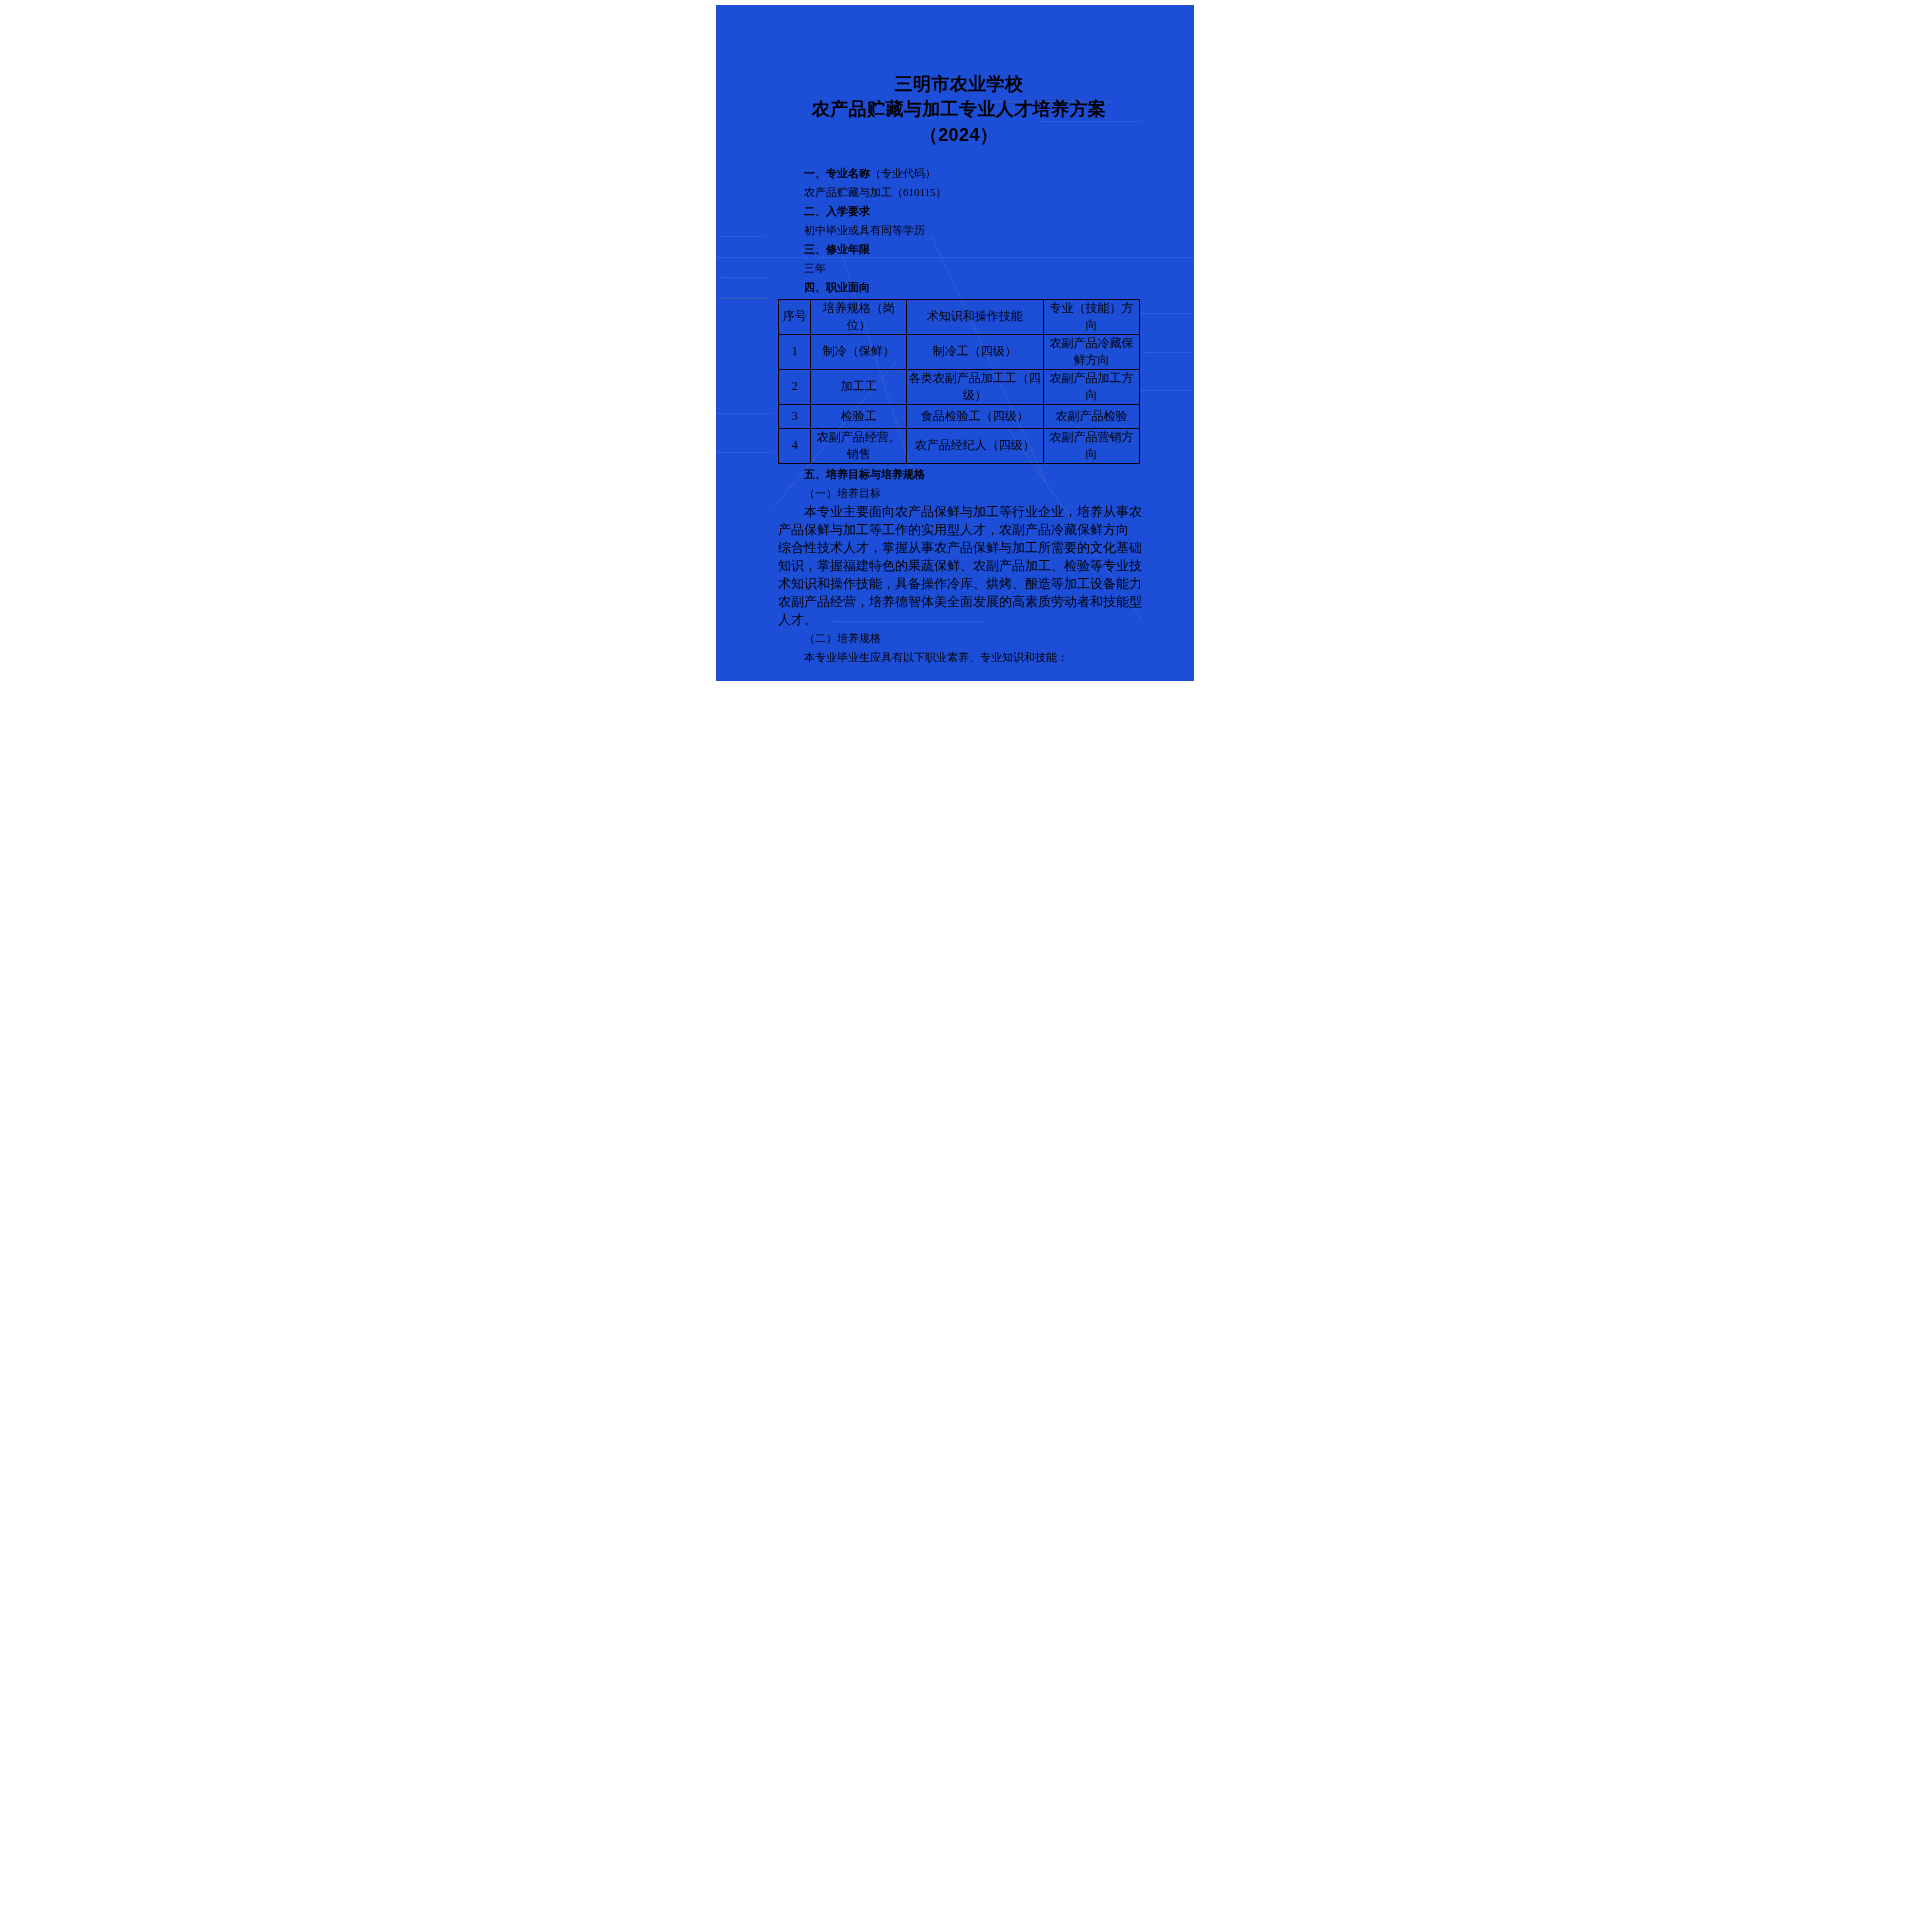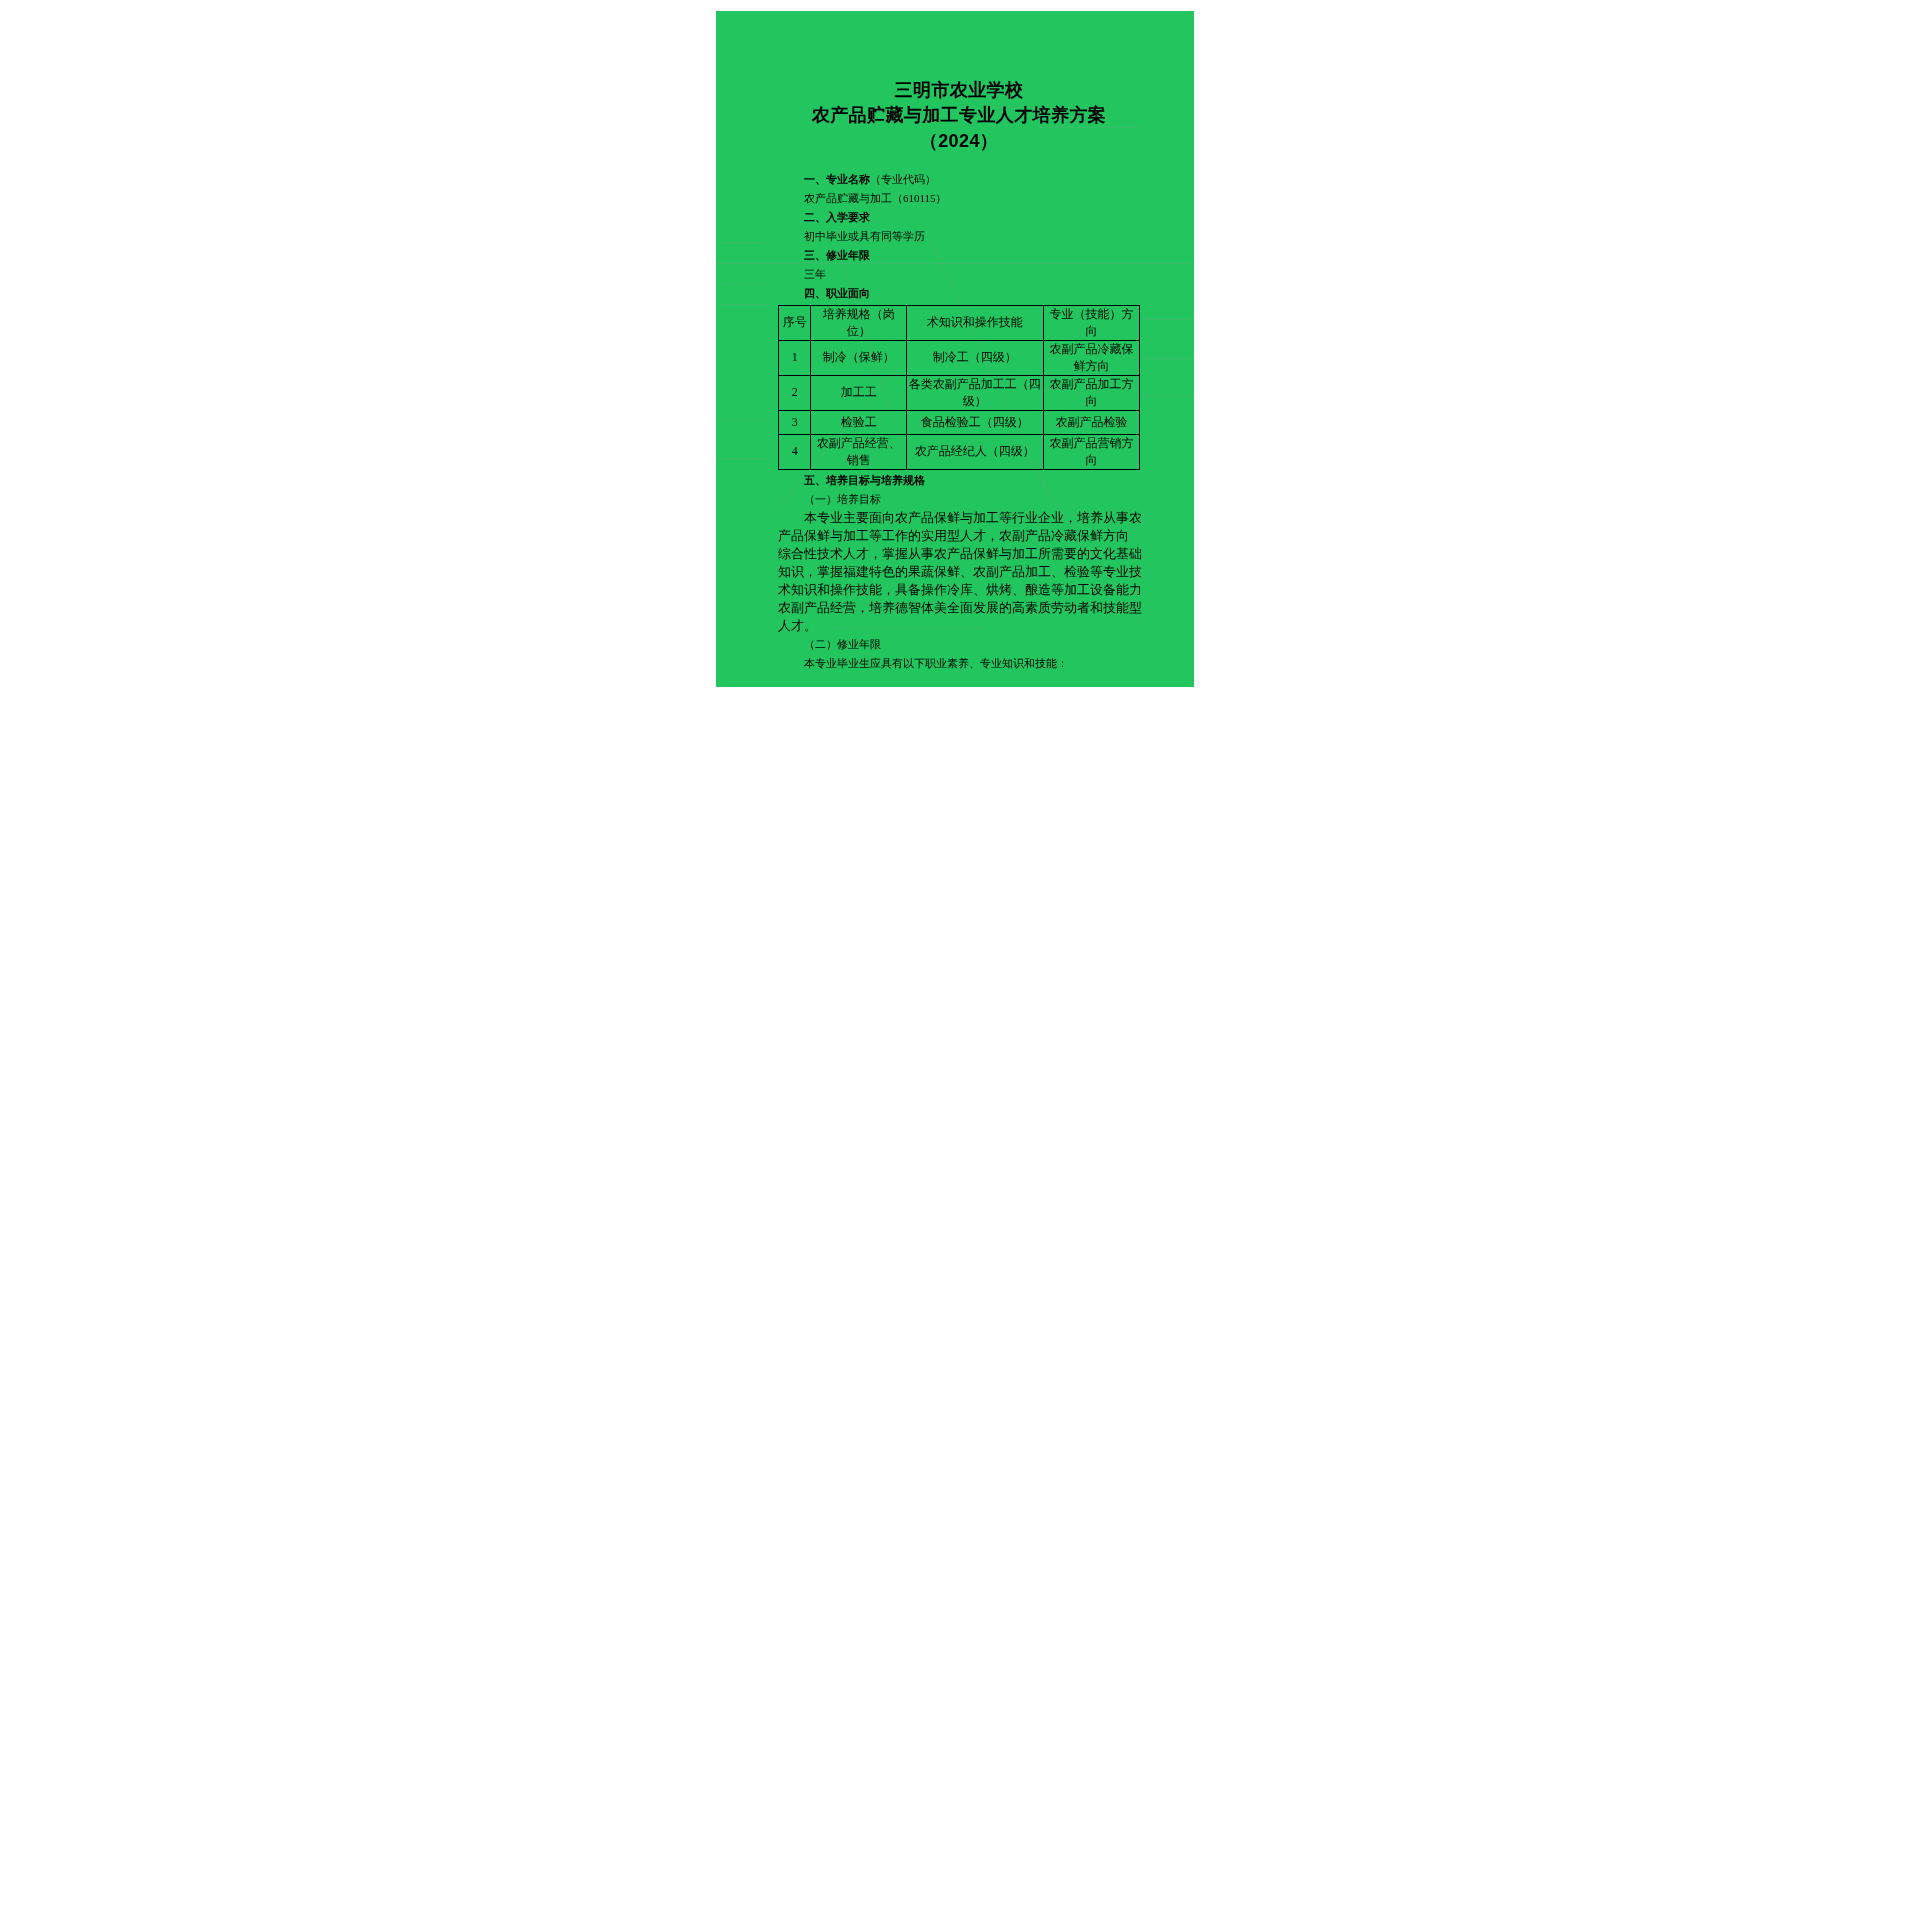--- a/index.html
+++ b/index.html
@@ -4,22 +4,22 @@
 <style>
   html, body {
     margin: 0;
     padding: 0;
     background: #ffffff;
   }
   .page {
     position: relative;
     width: 478px;
     height: 676px;
-    margin: 11px auto;
-    background: #22c55e;
+    margin: 5px auto;
+    background: #1d4ed8;
     color: #000000;
     overflow: hidden;
     font-family: "Liberation Serif", serif;
   }
   .content {
     position: absolute;
     left: 62px;
     top: 67px;
     width: 362px;
   }
@@ -177,18 +177,18 @@
     <div class="paragraph">
       <div class="para-line first">本专业主要面向农产品保鲜与加工等行业企业，培养从事农</div>
       <div class="para-line">产品保鲜与加工等工作的实用型人才，农副产品冷藏保鲜方向</div>
       <div class="para-line">综合性技术人才，掌握从事农产品保鲜与加工所需要的文化基础</div>
       <div class="para-line">知识，掌握福建特色的果蔬保鲜、农副产品加工、检验等专业技</div>
       <div class="para-line">术知识和操作技能，具备操作冷库、烘烤、酿造等加工设备能力</div>
       <div class="para-line">农副产品经营，培养德智体美全面发展的高素质劳动者和技能型</div>
       <div class="para-line">人才。</div>
     </div>
 
-    <div class="section-line indent2">（二）修业年限</div>
+    <div class="section-line indent2">（二）培养规格</div>
     <div class="section-line indent2">本专业毕业生应具有以下职业素养、专业知识和技能：</div>
 
   </div>
 </div>
 
 
 </body></html>

